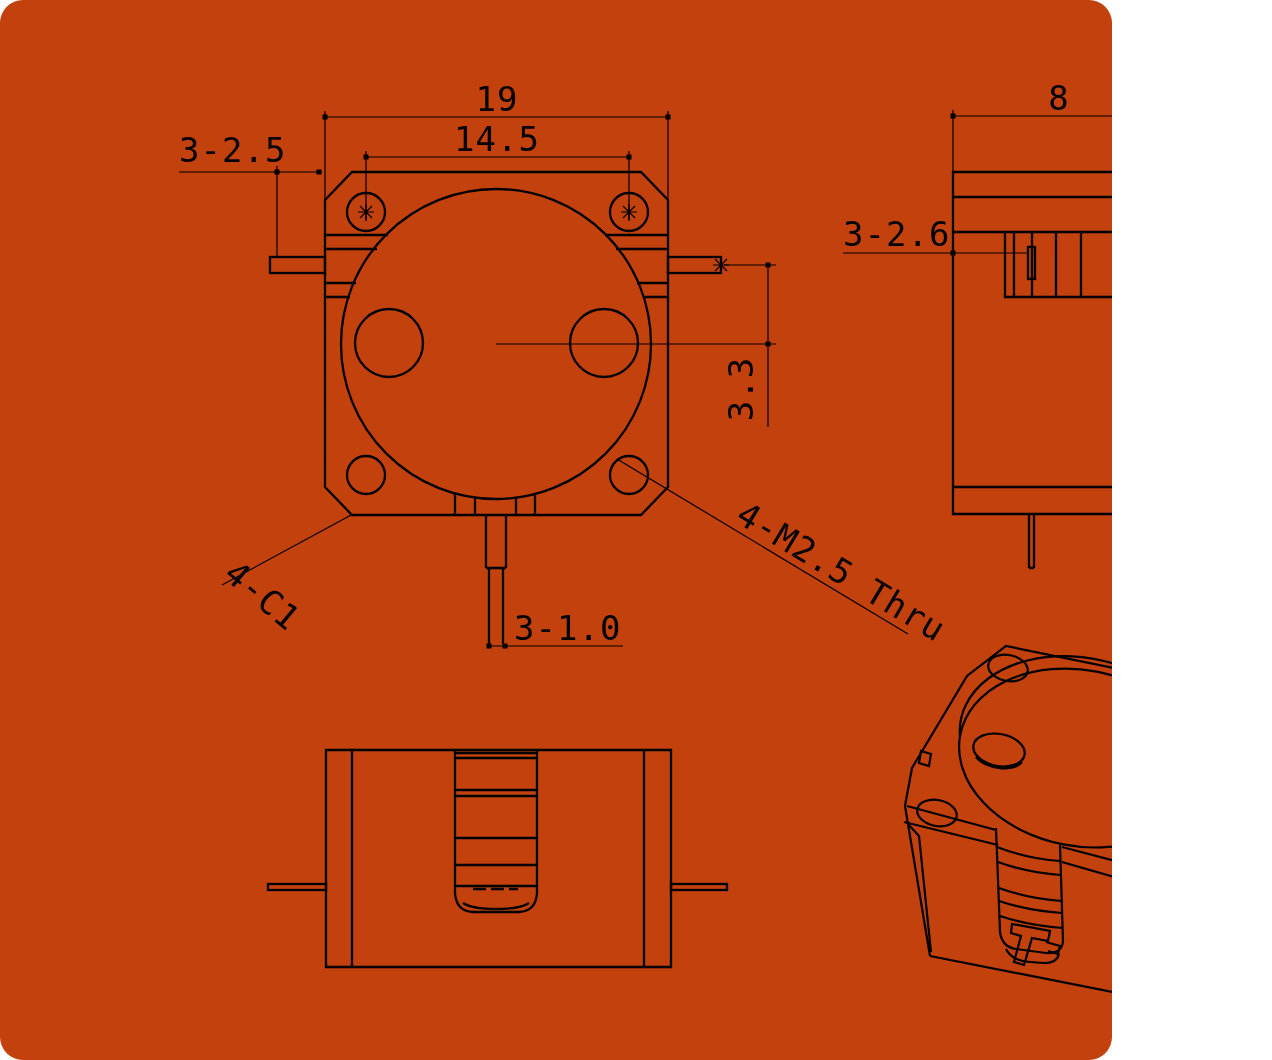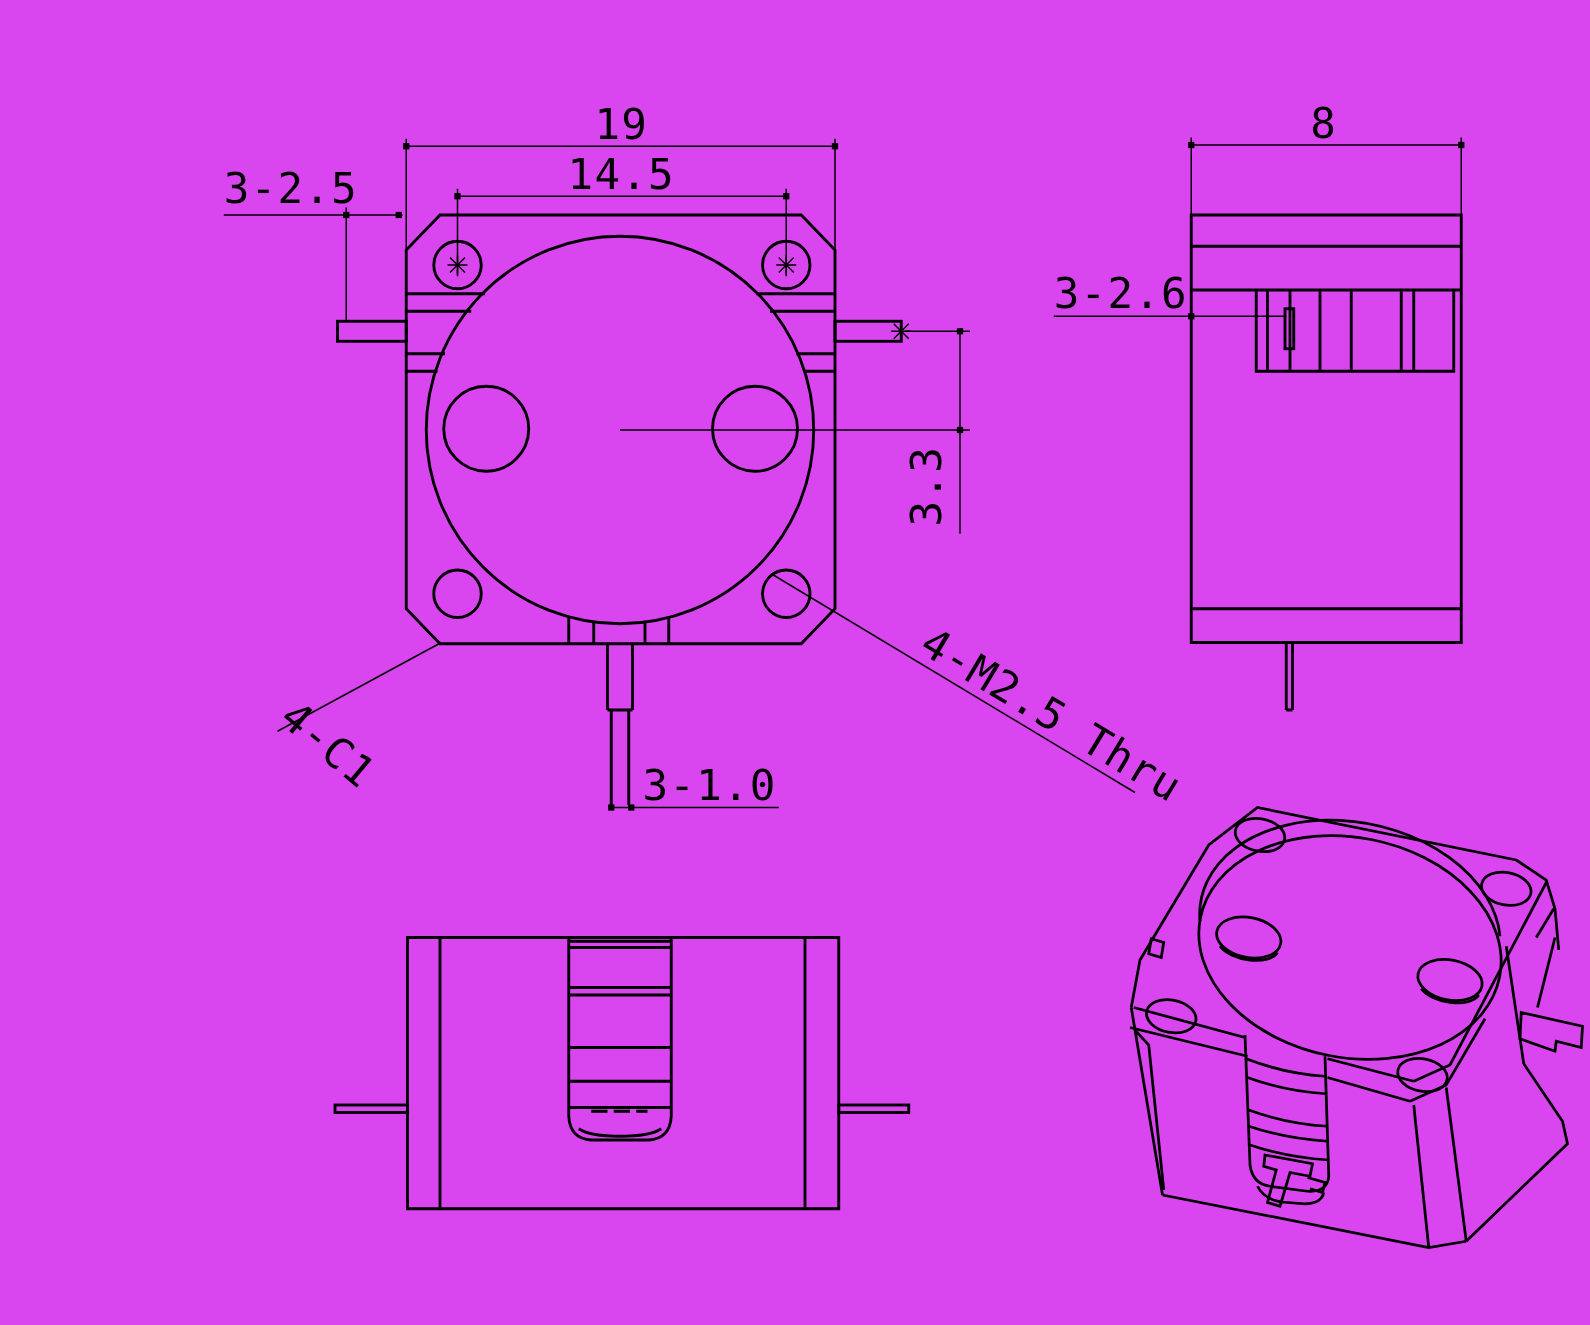--- a/index.html
+++ b/index.html
@@ -1,20 +1,21 @@
 <!DOCTYPE html>
 <html><head>
 <meta charset="utf-8">
 <style>
   html,body{margin:0;padding:0;background:#ffffff;}
   .canvas{
     position:relative;
-    width:1272px;height:1060px;
-    background:#d946ef;
+    width:1112px;height:1060px;
+    background:#c2410c;
     overflow:hidden;
+    border-radius:23px;
   }
   svg{display:block;}
   text{
     font-family:"DejaVu Sans Mono","Liberation Mono",monospace;
     font-size:34px;
     fill:#000000;
     letter-spacing:1px;
   }
   .part{stroke:#000000;stroke-width:2.3;fill:none;}
   .thin{stroke:#000000;stroke-width:1.2;fill:none;}

